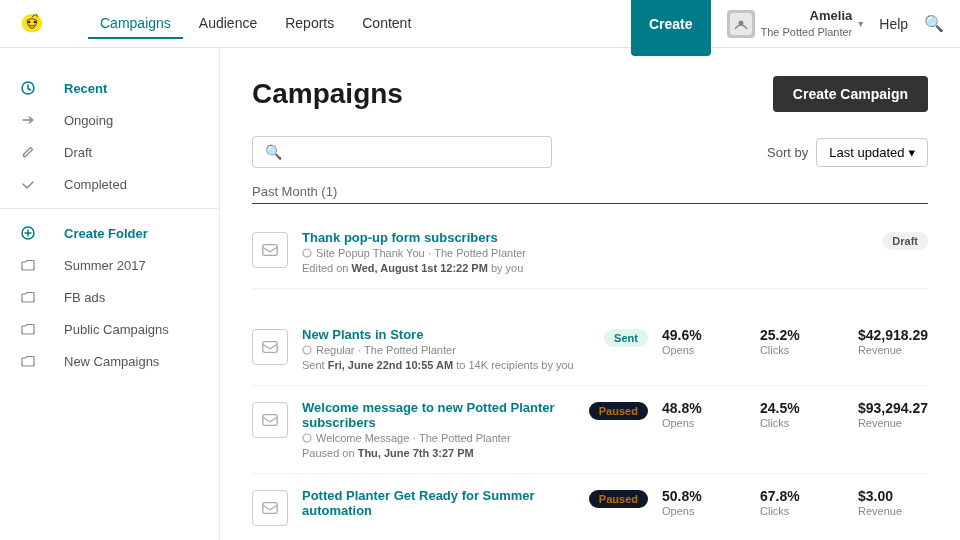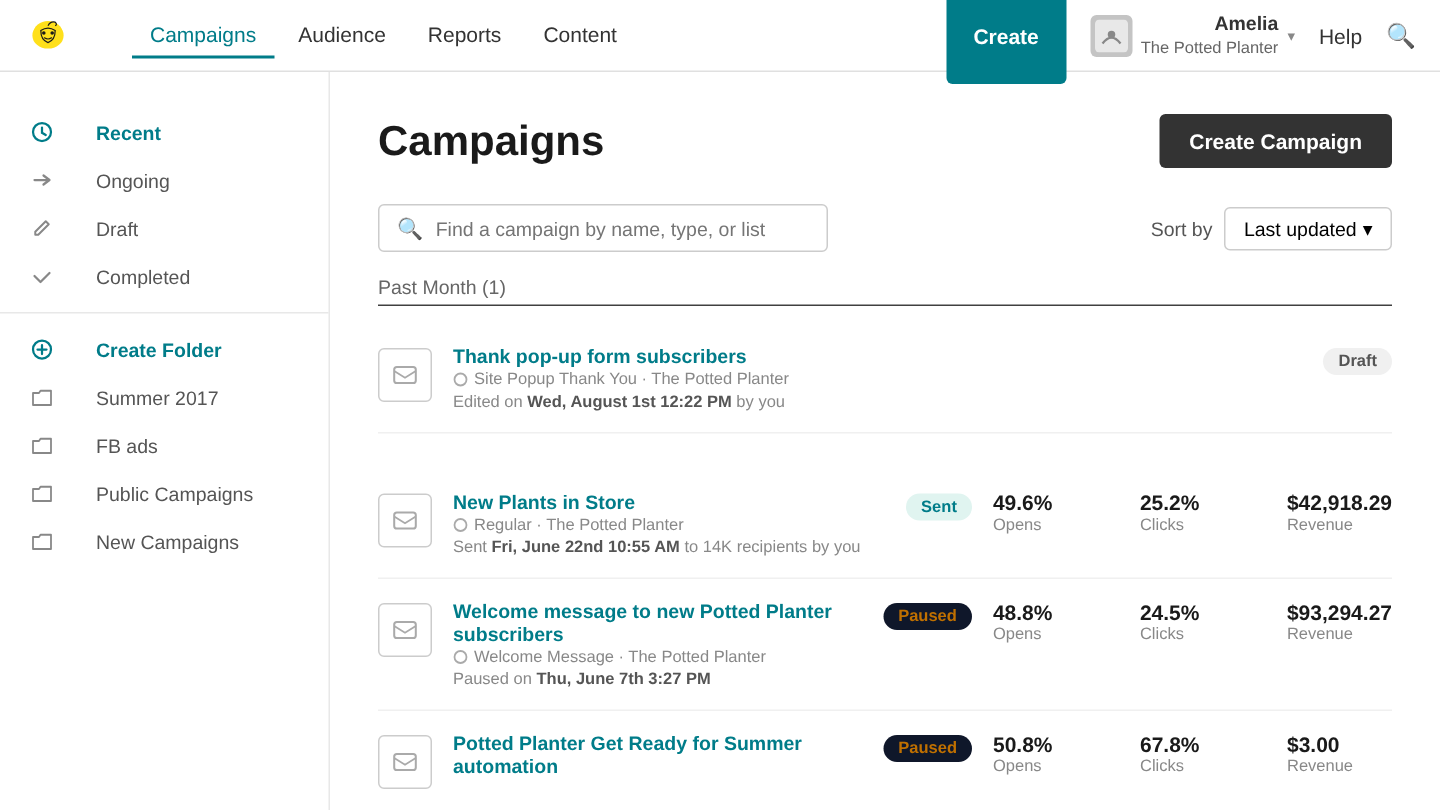--- a/index.html
+++ b/index.html
@@ -226,21 +226,20 @@
   <main class="main-content">
 
     <div class="page-header">
       <h1 class="page-title">Campaigns</h1>
       <button class="btn-create-campaign">Create Campaign</button>
     </div>
 
     <div class="search-sort-row">
       <div class="search-box">
         <span class="search-icon">🔍</span>
-        <input class="search-input" type="text" placeholder="Find a campaign by name, type, or list" style="">
       </div>
       <div class="sort-row">
         <span>Sort by</span>
         <button class="sort-btn">
           <span>Last updated</span>
           <span>▾</span>
         </button>
       </div>
     </div>
 

